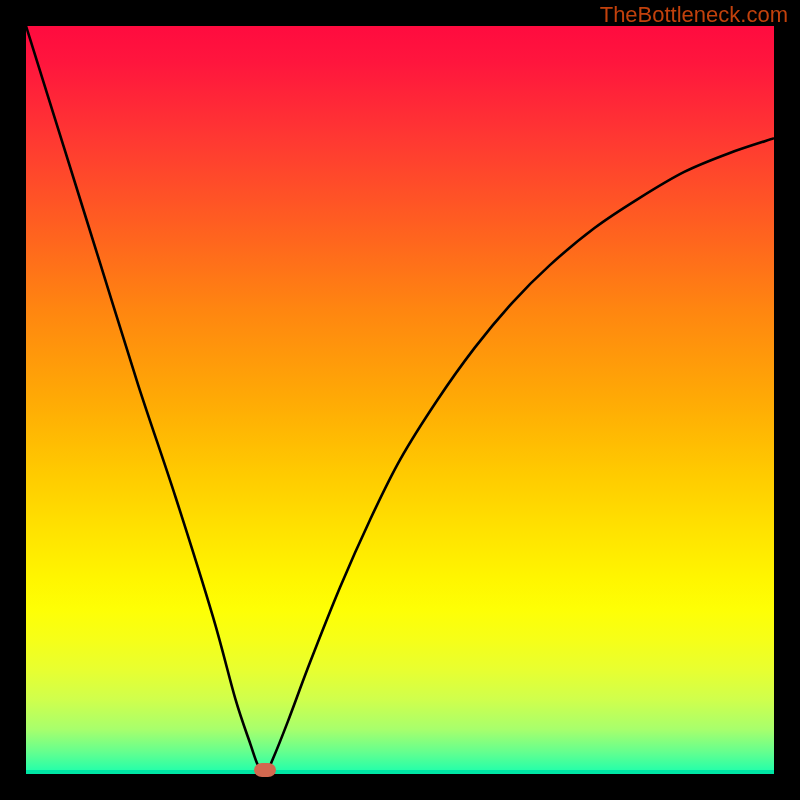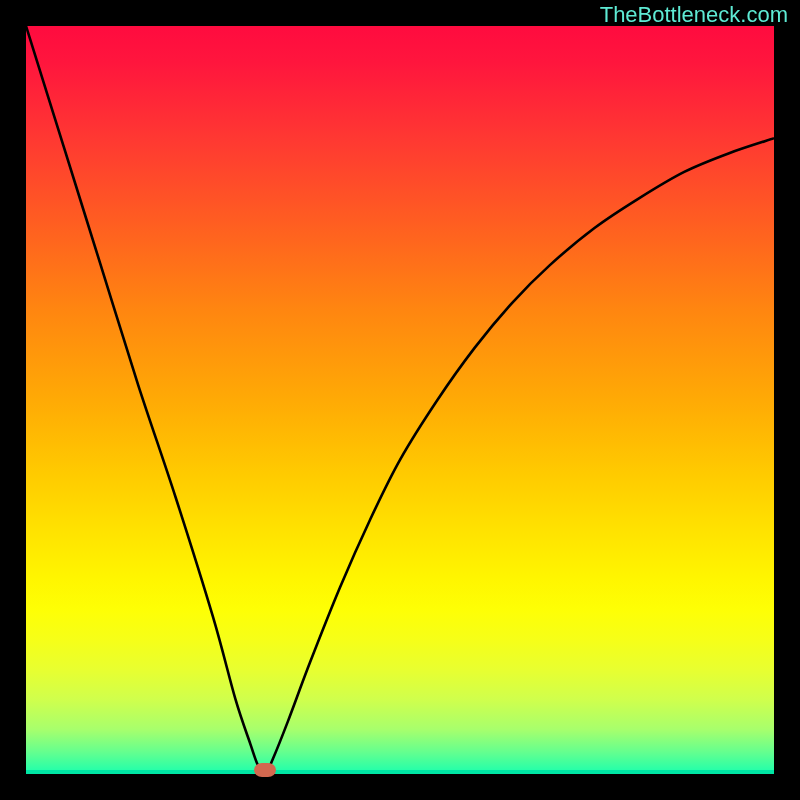--- a/index.html
+++ b/index.html
@@ -8,21 +8,21 @@
     height: 800px;
     background: #000;
     position: relative;
     font-family: Arial, sans-serif;
     overflow: hidden;
   }
   .watermark {
     position: absolute;
     top: 2px;
     right: 12px;
-    color: #5eead4;
+    color: #c2410c;
     font-size: 22px;
     font-weight: 500;
     z-index: 10;
   }
   .plot-frame {
     position: absolute;
     left: 26px;
     top: 26px;
     width: 748px;
     height: 748px;

